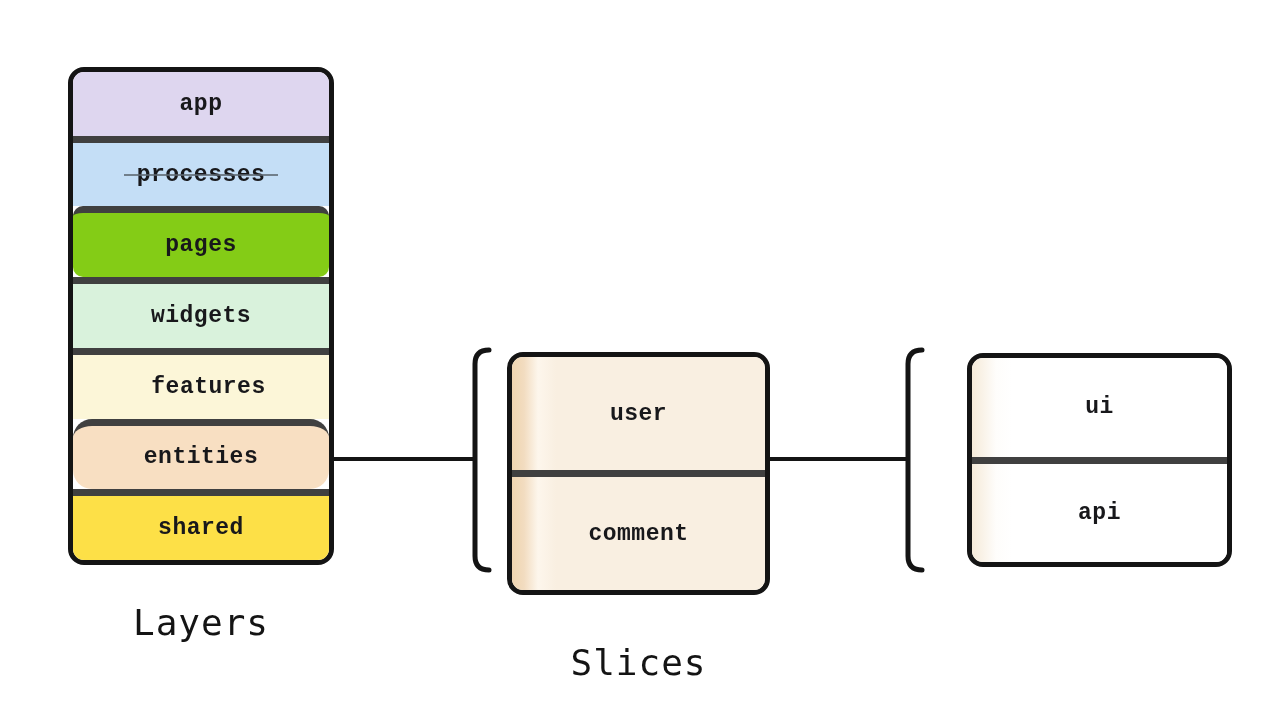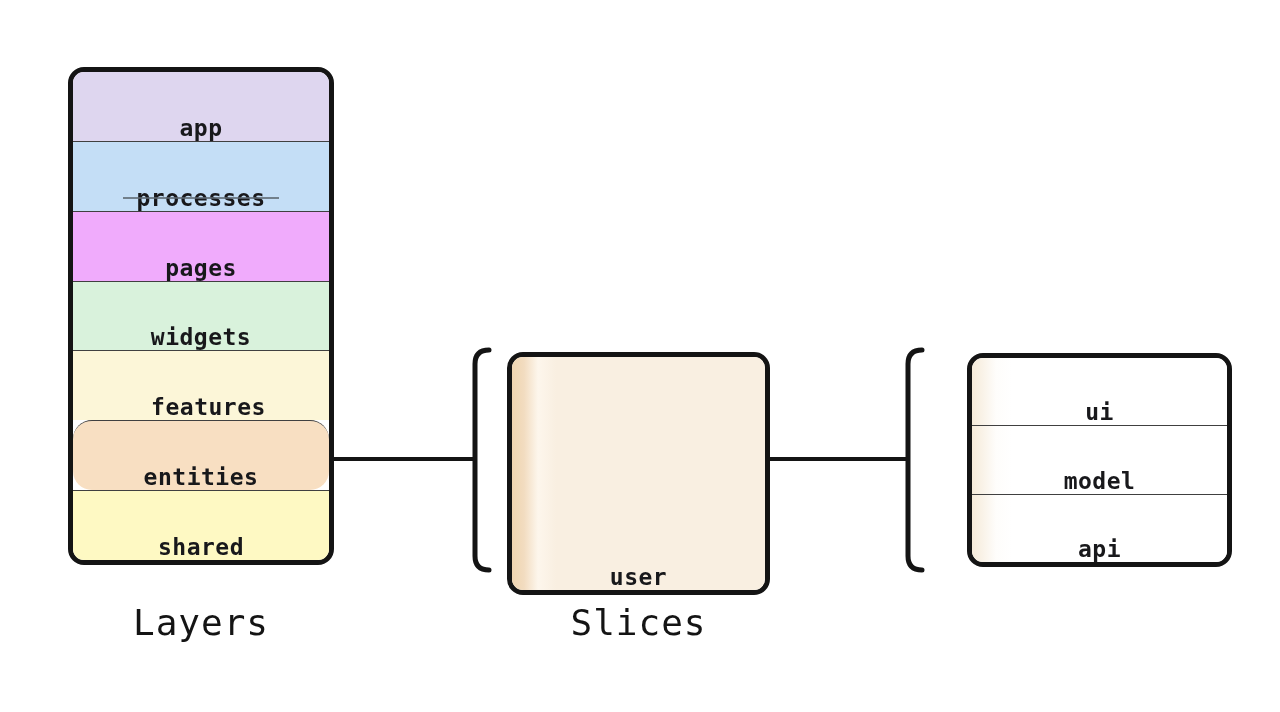--- a/index.html
+++ b/index.html
@@ -20,25 +20,26 @@
     border: 5px solid #141414;
     border-radius: 16px;
     overflow: hidden;
     display: flex;
     flex-direction: column;
     background: #ffffff;
   }
   .stack .row {
     flex: 1;
     display: flex;
-    align-items: flex-end;
+    align-items: center;
     justify-content: center;
     position: relative;
+    font-family: Liberation Mono, monospace;
   }
-  .stack .row + .row { border-top: 1px solid #404040; }
+  .stack .row + .row { border-top: 7px solid #404040; }
 
   .row-label {
     font-size: 23px;
     font-weight: bold;
     color: #18181b;
     letter-spacing: 0.5px;
     position: relative;
     white-space: nowrap;
   }
   .row-label.strike::after {
@@ -67,21 +68,21 @@
   
   .caption {
     position: absolute;
     top: 602px;
     text-align: center;
     font-size: 36px;
     color: #141414;
     letter-spacing: 1px;
   }
   #caption-layers   { left: 68px;  width: 266px; }
-  #caption-slices   { left: 507px; width: 263px; }
+  #caption-slices   { left: 507px; width: 263px; margin-top: 40px; }
   #caption-segments { left: 947px; width: 265px; }
 
   
   .connector {
     position: absolute;
     height: 4px;
     background: #141414;
     top: 457px;
   }
   #connector-1 { left: 333px; width: 141px; }
@@ -102,63 +103,63 @@
 
 <div class="stage">
 
   <div class="stack" id="layers-box">
     <div class="row" style="background: rgb(222, 214, 239);">
       <span class="row-label">app</span>
     </div>
     <div class="row" style="background: rgb(196, 222, 246);">
       <span class="row-label strike">processes</span>
     </div>
-    <div class="row" style="background: #f0abfc;">
+    <div class="row" style="background: #84cc16; border-radius: 10px;">
       <span class="row-label">pages</span>
     </div>
     <div class="row" style="background: rgb(217, 242, 220);">
       <span class="row-label">widgets</span>
     </div>
     <div class="row" style="background: rgb(252, 246, 216); padding-left: 15px;">
       <span class="row-label">features</span>
     </div>
     <div class="row" style="background: rgb(248, 223, 194); border-radius: 19px;">
       <span class="row-label">entities</span>
     </div>
-    <div class="row" style="background: #fef9c3;">
+    <div class="row" style="background: #fde047;">
       <span class="row-label">shared</span>
     </div>
   </div>
 
   <div class="connector" id="connector-1"></div>
 
   <svg class="bracket" id="bracket-1" viewBox="0 0 24 226" aria-hidden="true">
     <path d="M19 3 Q5 3 5 17 L5 209 Q5 223 19 223" fill="none" stroke="#141414" stroke-width="5" stroke-linecap="round"></path>
   </svg>
 
   <div class="stack" id="slices-box">
     <div class="row">
       <span class="row-label">user</span>
     </div>
+    <div class="row">
+      <span class="row-label">comment</span>
+    </div>
   </div>
 
   <div class="connector" id="connector-2"></div>
 
   <svg class="bracket" id="bracket-2" viewBox="0 0 24 226" aria-hidden="true">
     <path d="M19 3 Q5 3 5 17 L5 209 Q5 223 19 223" fill="none" stroke="#141414" stroke-width="5" stroke-linecap="round"></path>
   </svg>
 
   <div class="stack" id="segments-box">
     <div class="row">
       <span class="row-label">ui</span>
     </div>
     <div class="row">
-      <span class="row-label">model</span>
-    </div>
-    <div class="row">
       <span class="row-label">api</span>
     </div>
   </div>
 
   <div class="caption" id="caption-layers">Layers</div>
   <div class="caption" id="caption-slices">Slices</div>
 
 </div>
 
 </body></html>

